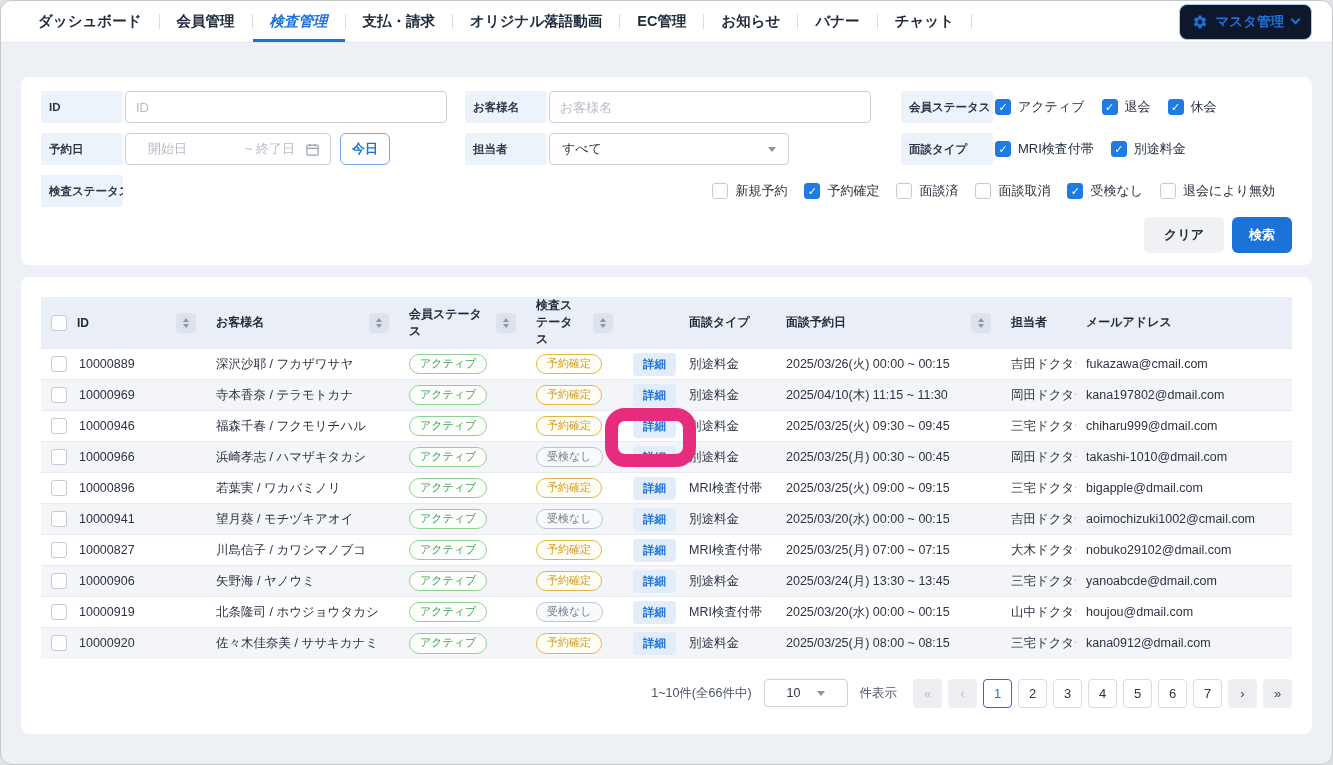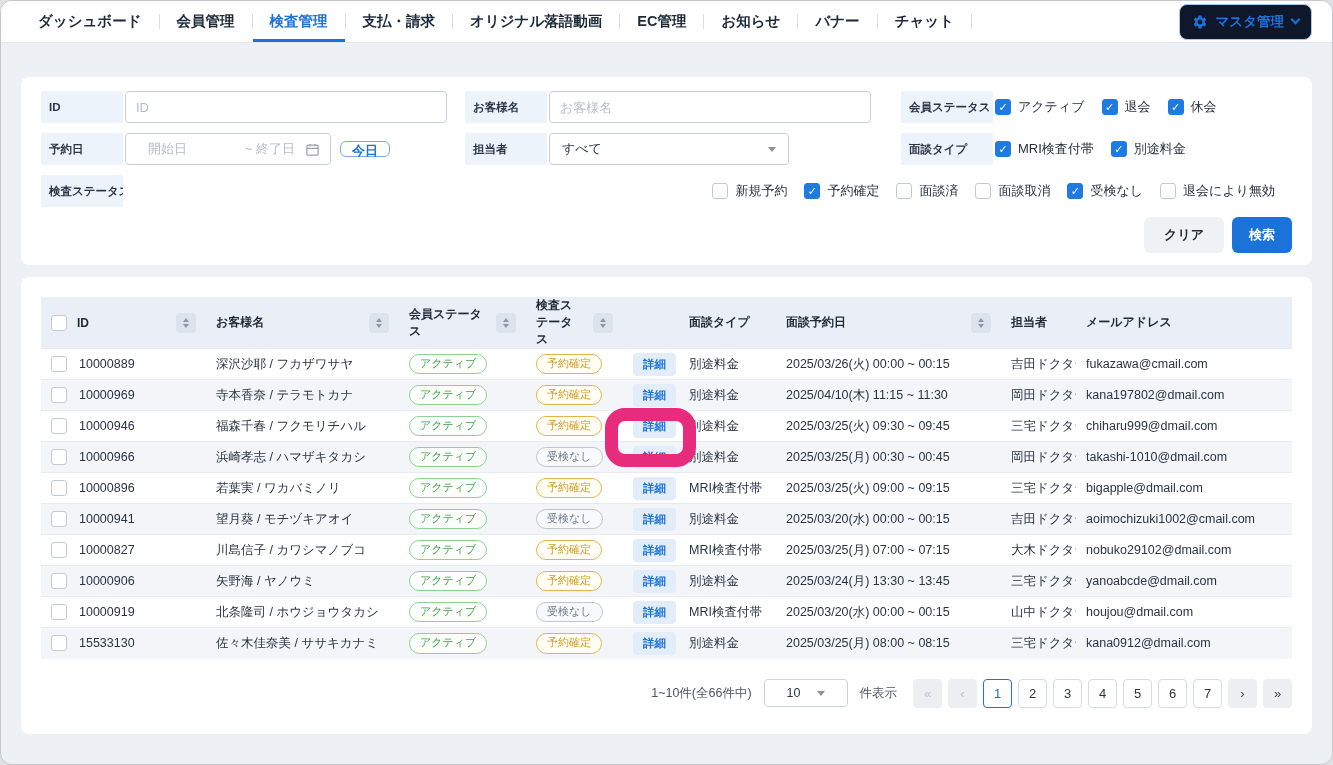--- a/index.html
+++ b/index.html
@@ -6,21 +6,21 @@
   *{ box-sizing:border-box; }
   body{ margin:0; background:#dfe1e4; font-family:"Liberation Sans","DejaVu Sans",sans-serif; }
   .window{ position:relative; width:1333px; height:765px; background:#edf0f5; border:1px solid #c5c7ca;
            border-radius:12px; overflow:hidden; }
 
   
   .topnav{ height:42px; background:#fff; border-bottom:1px solid #e3e6ea; display:flex; align-items:stretch; padding:0 20px; }
   .nav-items{ display:flex; align-items:stretch; }
   .nav-item{ display:flex; align-items:center; padding:3px 17px; font-size:14.5px; font-weight:bold; color:#1d2a39;
              cursor:pointer; border-bottom:3px solid transparent; border-top:3px solid transparent; white-space:nowrap; }
-  .nav-item.active{ color:var(--primary); border-bottom-color:var(--primary); }
+  .nav-item.active{ color:var(--primary); border-bottom-color:var(--primary);font-style:italic; }
   .nav-divider{ width:1px; height:15px; background:#d9dde2; align-self:center; }
   .nav-right{ margin-left:auto; display:flex; align-items:center; }
   .master-btn{ display:flex; align-items:center; gap:8px; border:1px solid #a9c8ee; border-radius:8px; padding:8px 12px;
                color:var(--primary); font-weight:bold; font-size:13.5px; background:#0f172a; cursor:pointer; white-space:nowrap; }
   .gear-svg{ width:16px; height:16px; display:block; }
   .chev{ width:7px; height:7px; border-right:2px solid var(--primary); border-bottom:2px solid var(--primary);
          transform:rotate(45deg); margin-top:-4px; }
 
   
   .page-body{ padding:20px 20px 0; }
@@ -41,21 +41,21 @@
   .cell{ display:flex; align-items:center; padding-left:2px; }
   .cell.checks{ gap:0; flex-wrap:nowrap; }
   .span-rest{ grid-column:2 / -1;justify-content:flex-end; }
   input.finput{ width:100%; height:32px; border:1px solid #c9cfd8; border-radius:4px; padding:0 10px; font-size:13px;
                 color:#2b3646; outline:none; font-family:inherit; }
   input.finput::placeholder{ color:#b4bcc7; }
   .datebox{ width:206px; height:32px; border:1px solid #c9cfd8; border-radius:4px; padding:0 10px; display:flex;
             align-items:center; font-size:13px; cursor:pointer; }
   .placeholder{ color:#b4bcc7; white-space:nowrap;margin-left:12px; }
   .endp{ margin-left:auto; margin-right:10px; }
-  .today-btn{ margin-left:9px; height:16px; border:1px solid #77a9e6; color:var(--primary); font-weight:bold; font-size:13px;
+  .today-btn{ margin-left:9px; height:32px; border:1px solid #77a9e6; color:var(--primary); font-weight:bold; font-size:13px;
               border-radius:6px; padding:0 11px; background:#fff; cursor:pointer; font-family:inherit; white-space:nowrap; }
   .fselect{ width:240px; height:32px; border:1px solid #c9cfd8; border-radius:4px; padding:0 12px; display:flex;
             align-items:center; font-size:13px; color:#2b3646; cursor:pointer; }
   .sel-caret{ margin-left:auto; width:0; height:0; border-left:4px solid transparent; border-right:4px solid transparent;
               border-top:5px solid #8a93a0; }
 
   .check-item{ display:inline-flex; align-items:center; gap:7px; margin-right:17px; font-size:13px; color:#27303d;
                cursor:pointer; white-space:nowrap; }
   .cb{ width:16px; height:16px; min-width:16px; border-radius:3px; border:1.5px solid #c3cad3; background:#fff;
        display:inline-flex; align-items:center; justify-content:center; }
@@ -484,21 +484,21 @@
               <td class="center"><button class="detail-btn">詳細</button></td>
               <td>MRI検査付帯</td>
               <td>2025/03/20(水) 00:00 ~ 00:15</td>
               <td>山中ドクター</td>
               <td>houjou@dmail.com</td>
             </tr>
             <tr class="alt">
               <td>
                 <div class="id-cell">
                   <span class="cb"></span>
-                  <span>15533130</span>
+                  <span>10000920</span>
                 </div>
               </td>
               <td>佐々木佳奈美 / ササキカナミ</td>
               <td><span class="pill green">アクティブ</span></td>
               <td><span class="pill amber">予約確定</span></td>
               <td class="center"><button class="detail-btn">詳細</button></td>
               <td>別途料金</td>
               <td>2025/03/25(月) 08:00 ~ 08:15</td>
               <td>三宅ドクター</td>
               <td>kana0912@dmail.com</td>

